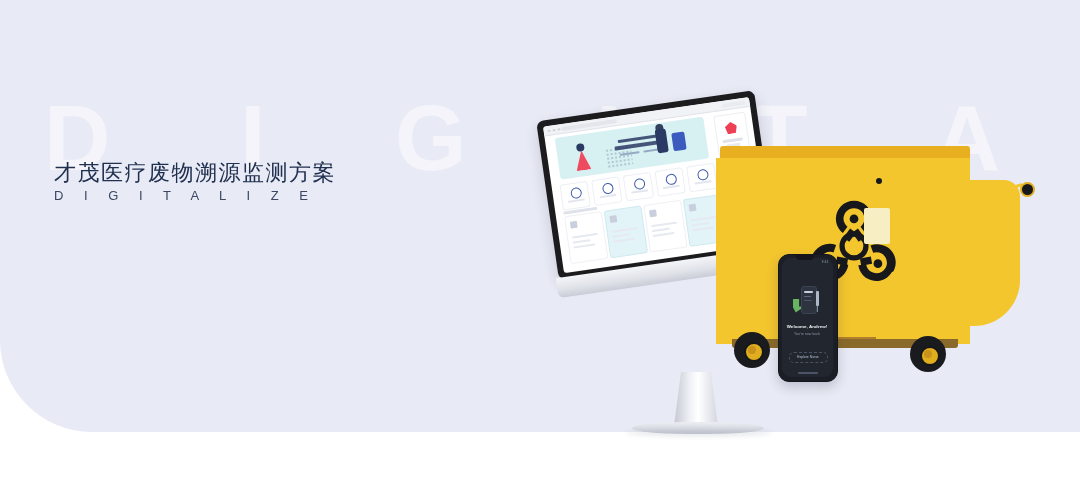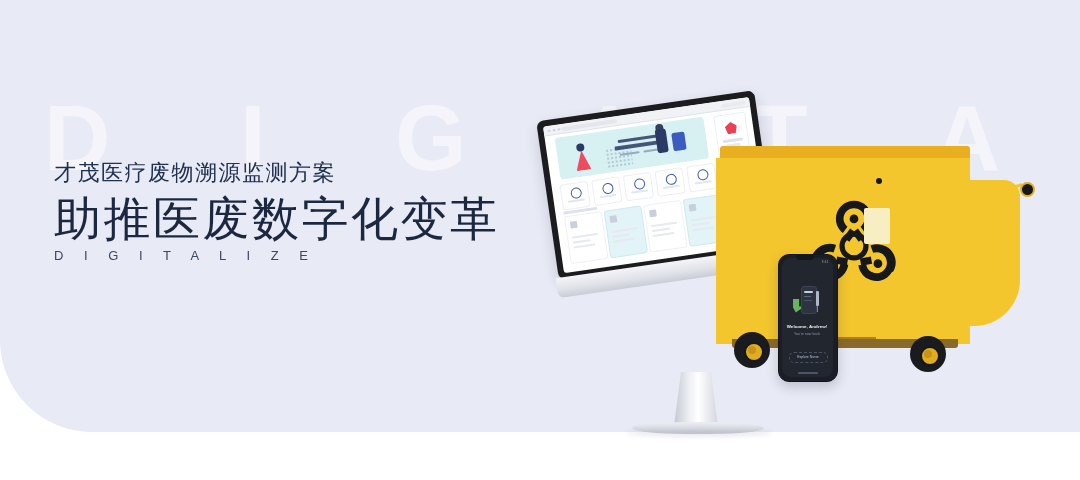--- a/index.html
+++ b/index.html
@@ -302,21 +302,20 @@
 <body>
 
 <div id="banner">
 
   <div class="bg-panel"></div>
 
   <div class="watermark">D I G I T A L I Z E</div>
 
   <div class="copy">
     <div class="sub1">才茂医疗废物溯源监测方案</div>
-    <div class="title">助推医废数字化变革</div>
     <div class="sub2">D I G I T A L I Z E</div>
   </div>
 
   <div class="monitor">
 
     <div class="mon-rot">
       <div class="mon-bezel">
         <div class="mon-screen">
 
           <div class="br-bar">

